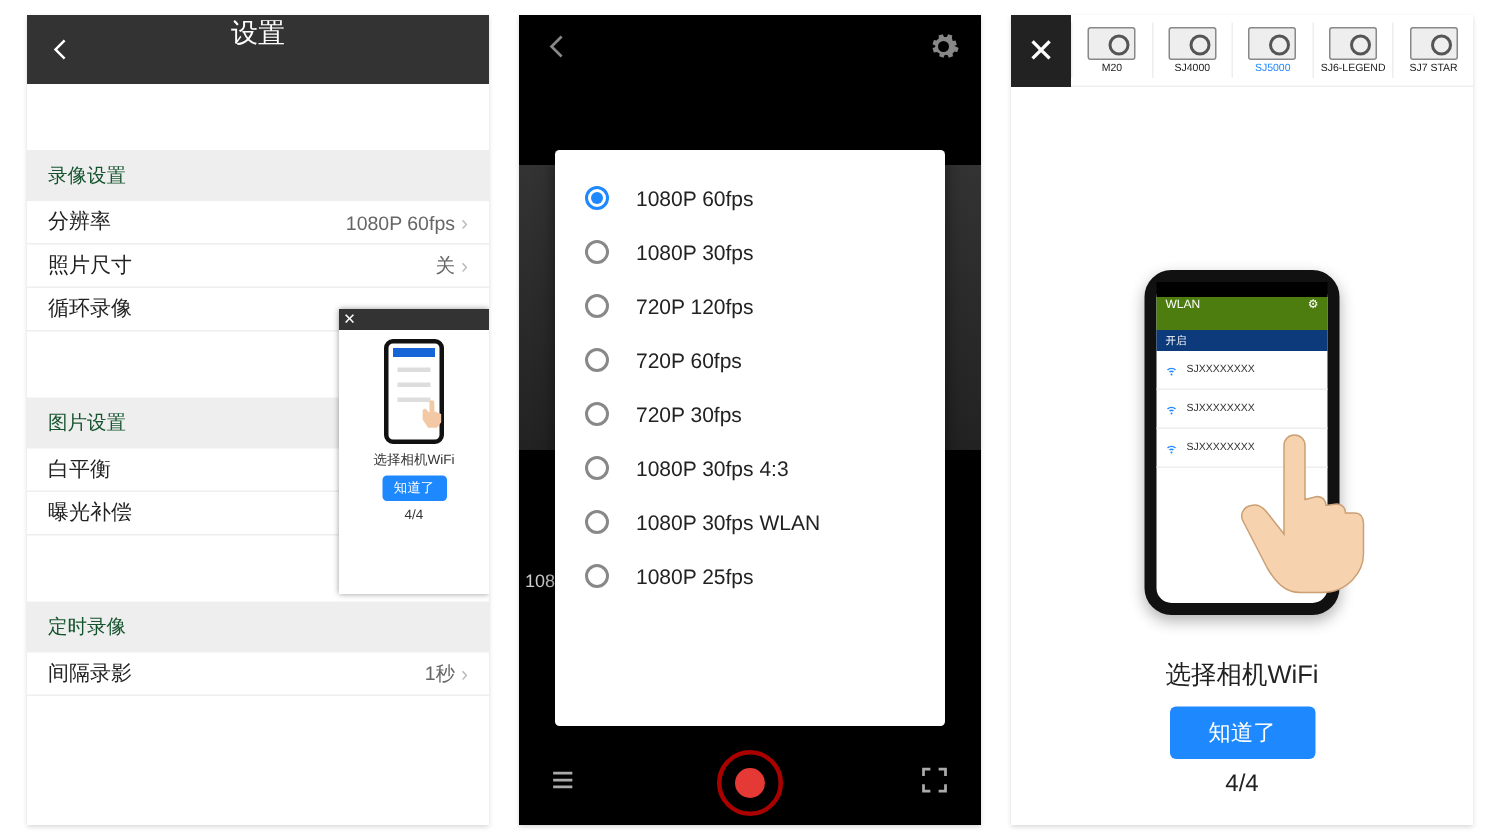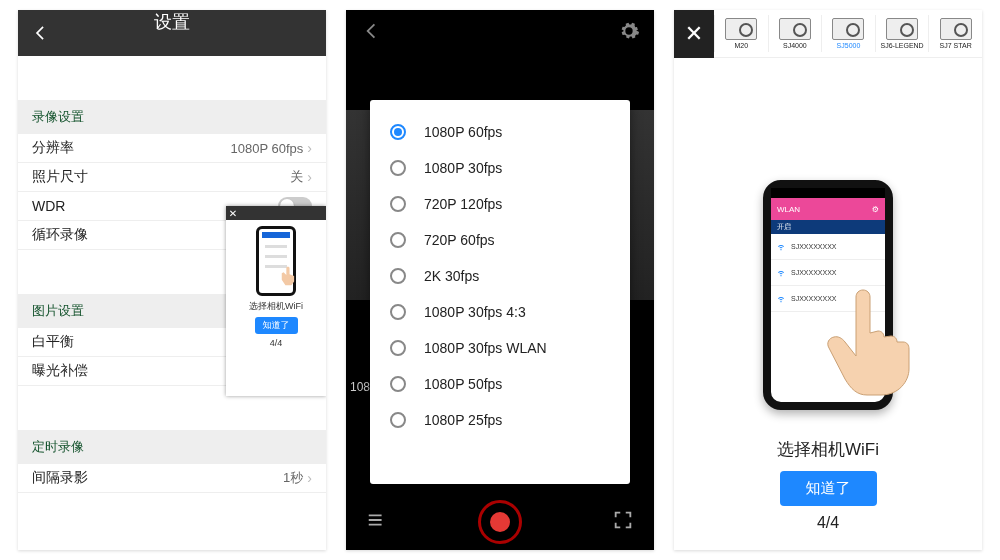--- a/index.html
+++ b/index.html
@@ -49,21 +49,21 @@
   .p3-x { width:40px; height:48px; background:#222; color:#fff; display:flex; align-items:center; justify-content:center; font-size:22px; cursor:pointer; }
   .cams { flex:1; display:flex; }
   .cam { flex:1; display:flex; flex-direction:column; align-items:center; justify-content:center; gap:2px; border-left:1px solid #eee; padding:3px 0; cursor:pointer;}
   .cam-box{width:32px;height:22px;border:1px solid #888;border-radius:2px;background:#eee;position:relative;}
   .cam-box::after{content:"";position:absolute;right:3px;top:4px;width:10px;height:10px;border:2px solid #555;border-radius:50%;}
   .cam-label{font-size:7px;color:#222;}
   .cam.sel .cam-label{color:#1e88ff;}
   .p3-body{position:absolute;top:60px;left:0;right:0;bottom:0;display:flex;flex-direction:column;align-items:center;padding-top:110px;}
   .phone{width:130px;height:230px;border:8px solid #111;border-radius:18px;background:#fff;position:relative;box-shadow:0 4px 10px rgba(0,0,0,.3);}
   .ph-status{height:10px;background:#000;}
-  .ph-bar{height:22px;background:#ec4899;color:#fff;font-size:8px;display:flex;align-items:center;justify-content:space-between;padding:0 6px;}
+  .ph-bar{height:22px;background:#4d7c0f;color:#fff;font-size:8px;display:flex;align-items:flex-start;justify-content:space-between;padding:0 6px;}
   .ph-sub{height:14px;background:#0d3a7a;color:#fff;font-size:7px;padding:2px 6px;}
   .ph-item{height:26px;border-bottom:1px solid #eee;display:flex;align-items:center;gap:6px;padding:0 6px;font-size:7px;color:#333;}
   .ph-item svg{width:8px;height:8px;}
   .hand{position:absolute;right:-50px;bottom:10px;width:120px;height:120px;}
   .caption{margin-top:28px;font-size:17px;color:#222;}
   .ok-btn{margin-top:10px;background:#1e88ff;color:#fff;border:none;border-radius:4px;padding:8px 26px;font-size:15px;cursor:pointer;}
   .pager{margin-top:8px;font-size:16px;color:#222;}
 </style>
 </head>
 <body>
@@ -88,24 +88,20 @@
       </span>
   </div>
   <div class="row">
     <span>照片尺寸</span>
     <span class="value">
         <span>关</span>
         <span class="chev">›</span>
       </span>
   </div>
   <div class="row">
-    <span>WDR</span>
-    <span class="toggle"></span>
-  </div>
-  <div class="row">
     <span>循环录像</span>
   </div>
 
   <div class="section-head">图片设置</div>
   <div class="row">
     <span>白平衡</span>
   </div>
   <div class="row">
     <span>曝光补偿</span>
     <span class="value">
@@ -167,33 +163,29 @@
       <div class="opt">
         <span class="radio"></span>
         <span>720P 120fps</span>
       </div>
       <div class="opt">
         <span class="radio"></span>
         <span>720P 60fps</span>
       </div>
       <div class="opt">
         <span class="radio"></span>
-        <span>2K 30fps</span>
+        <span>720P 30fps</span>
       </div>
       <div class="opt">
         <span class="radio"></span>
         <span>1080P 30fps 4:3</span>
       </div>
       <div class="opt">
         <span class="radio"></span>
         <span>1080P 30fps WLAN</span>
-      </div>
-      <div class="opt">
-        <span class="radio"></span>
-        <span>1080P 50fps</span>
       </div>
       <div class="opt">
         <span class="radio"></span>
         <span>1080P 25fps</span>
       </div>
     </div>
 
   <div class="p2-bottom">
     <span><svg viewBox="0 0 24 24">
           <path d="M3 6h14v2H3zm0 5h14v2H3zm0 5h14v2H3z"></path>

